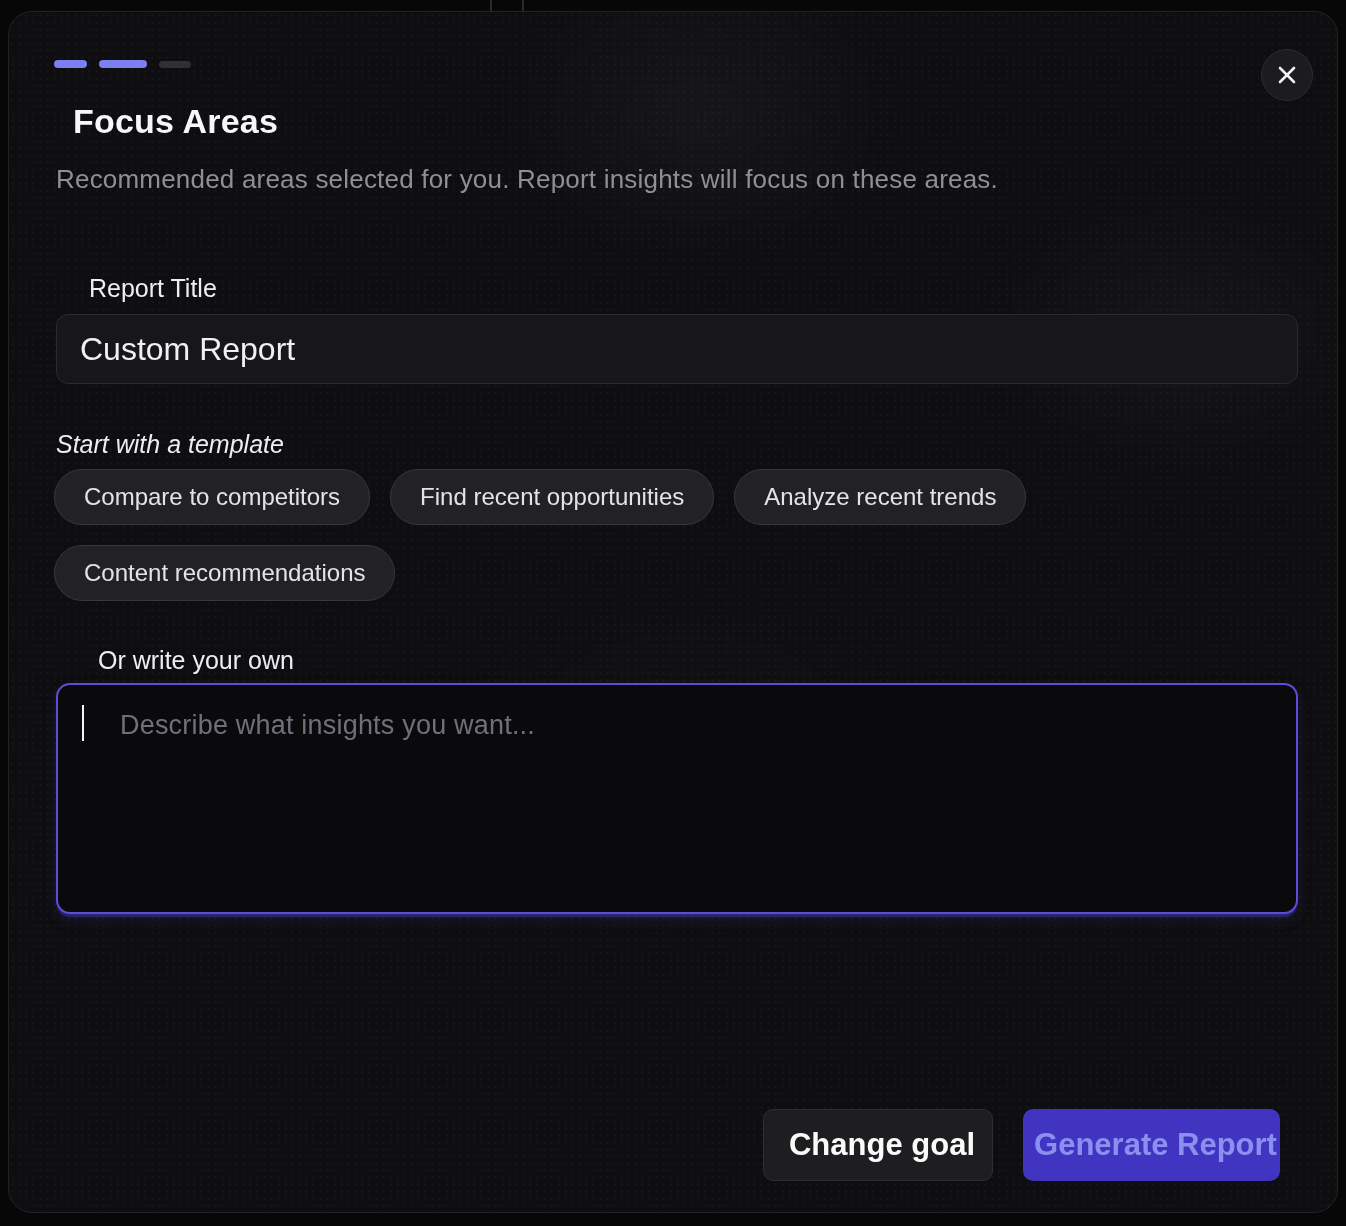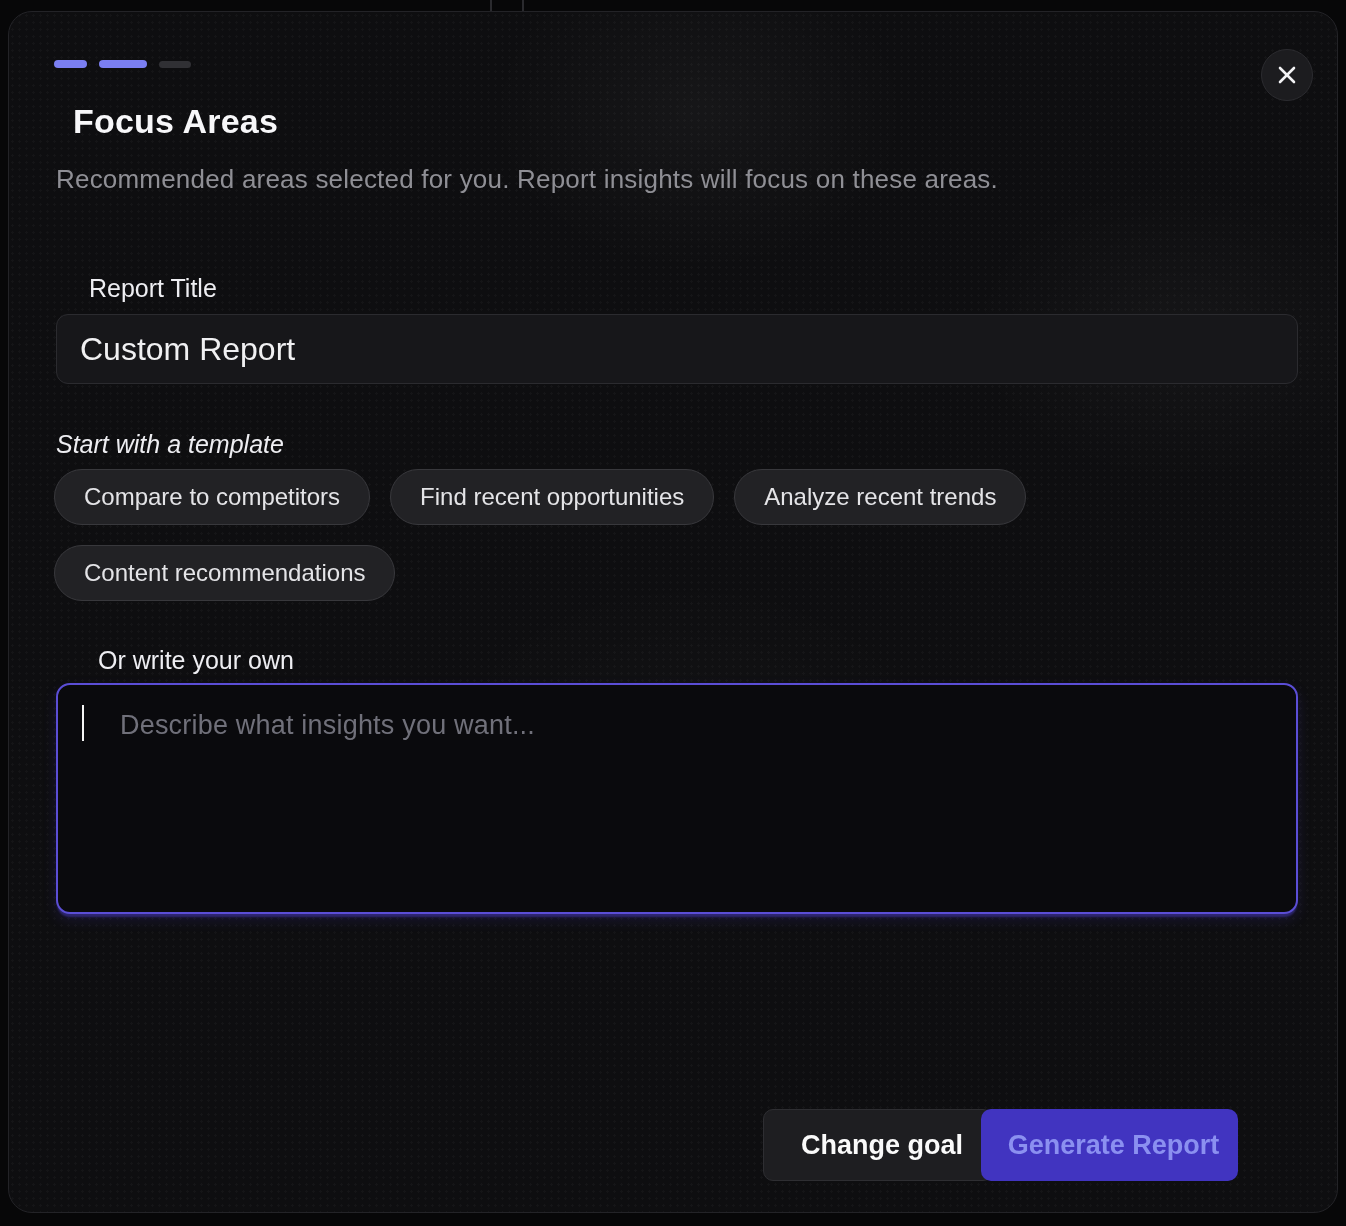--- a/index.html
+++ b/index.html
@@ -73,24 +73,24 @@
     box-shadow:0 4px 2px -1px rgba(76,62,200,0.45), 0 6px 14px rgba(70,55,200,0.18);
     padding:20px 24px;cursor:text;
   }
   .prompt-line{display:flex;align-items:flex-end;gap:33px;}
   .caret{width:2px;height:36px;background:#f5f5f5;margin-right:3px;}
   .placeholder{font-size:27px;color:#70707a;letter-spacing:.2px;}
 
   .footer-btn{
     position:absolute;top:1097px;height:72px;border-radius:10px;
     display:flex;align-items:center;justify-content:center;
-    font-size:27px;font-weight:600;cursor:pointer;padding-left:8px;
+    font-size:31px;font-weight:600;cursor:pointer;padding-left:8px;
   }
   .btn-secondary{left:754px;width:230px;background:#1e1e21;border:1px solid #2e2e32;color:#fafafa;}
-  .btn-primary{left:972px;width:257px;background:var(--primary-btn-bg);border:none;color:var(--primary-btn-text);}
+  .btn-primary{left:1014px;width:257px;background:var(--primary-btn-bg);border:none;color:var(--primary-btn-text);}
 </style>
 </head>
 <body>
 
 <div class="page">
   <div class="bg-tick" style="left:490px"></div>
   <div class="bg-tick" style="left:522px"></div>
 
   <div class="modal">
     <div class="glow glow-1"></div>

